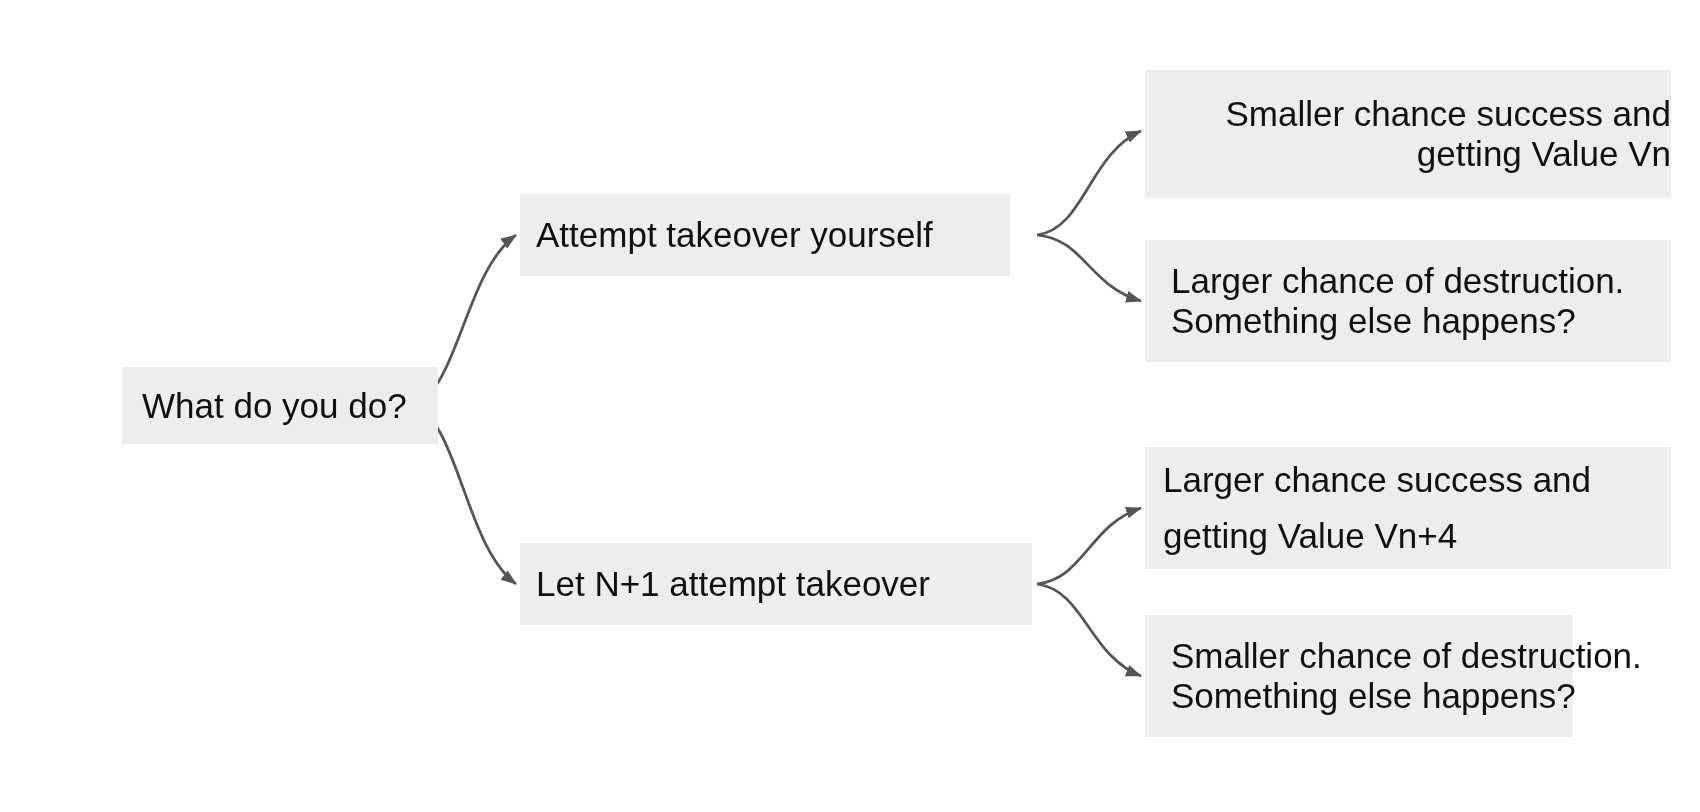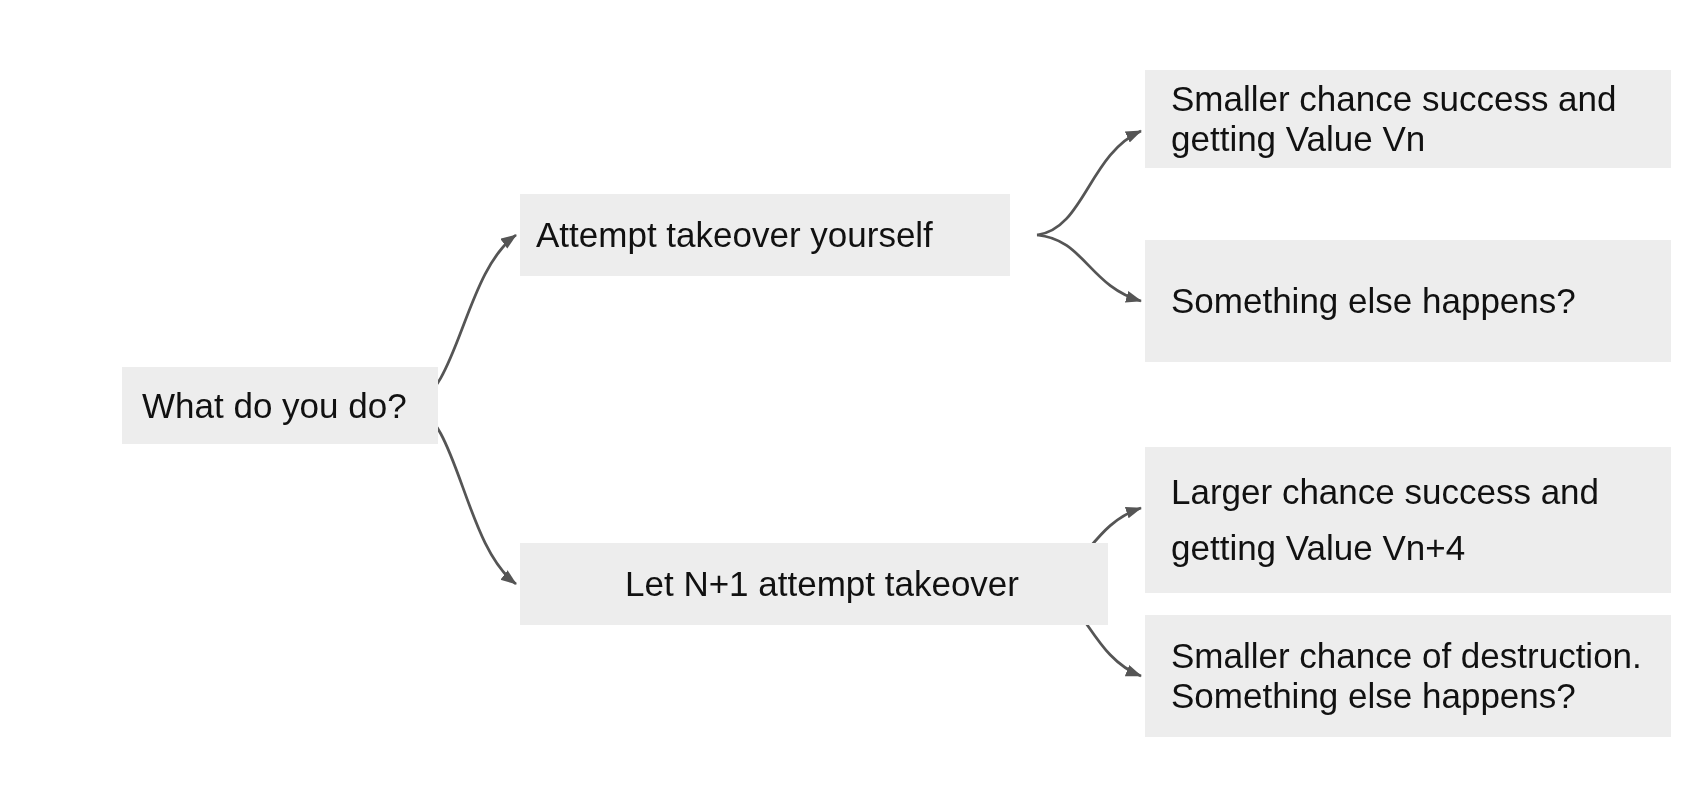--- a/index.html
+++ b/index.html
@@ -41,25 +41,25 @@
     font-size: 35px;
     line-height: 40px;
     box-sizing: border-box;
   }
   .node .line {
     display: block;
     white-space: nowrap;
   }
   .n-root   { left:  90px; top: 367px; width: 316px; height:  77px; padding-left: 20px; margin-left: 32px; }
   .n-b1     { left: 520px; top: 194px; width: 490px; height:  82px; padding-left: 16px; }
-  .n-b2     { left: 520px; top: 543px; width: 588px; height:  82px; padding-left: 16px; align-items: center; }
-  .n-l1     { left: 1145px; top:  70px; width: 526px; height: 98px; padding-left: 26px; }
+  .n-b2     { left: 520px; top: 543px; width: 512px; height:  82px; padding-left: 16px; }
+  .n-l1     { left: 1145px; top:  70px; width: 526px; height: 128px; padding-left: 26px; align-items: flex-end; }
   .n-l2     { left: 1145px; top: 240px; width: 526px; height: 122px; padding-left: 26px; }
-  .n-l3     { left: 1145px; top: 447px; width: 526px; height: 146px; padding-left: 26px; gap: 16px; }
-  .n-l4     { left: 1145px; top: 615px; width: 526px; height: 122px; padding-left: 26px; }
+  .n-l3     { left: 1145px; top: 447px; width: 526px; height: 122px; padding-left: 18px; gap: 16px; }
+  .n-l4     { left: 1145px; top: 615px; width: 428px; height: 122px; padding-left: 26px; }
 </style>
 </head>
 <body>
 
 <div class="canvas">
 
   <svg class="connectors" viewBox="0 0 1700 812" aria-hidden="true">
     <defs>
       <marker id="arrowhead" markerUnits="userSpaceOnUse" markerWidth="18" markerHeight="14" refX="15" refY="6" orient="auto">
         <path d="M0,0 L16,6 L0,12 Z"></path>
@@ -84,20 +84,21 @@
   <div class="node n-b2">
     <span class="line">Let N+1 attempt takeover</span>
   </div>
 
   <div class="node n-l1">
     <span class="line">Smaller chance success and</span>
     <span class="line">getting Value Vn</span>
   </div>
 
   <div class="node n-l2">
+    <span class="line">Larger chance of destruction.</span>
     <span class="line">Something else happens?</span>
   </div>
 
   <div class="node n-l3">
     <span class="line">Larger chance success and</span>
     <span class="line">getting Value Vn+4</span>
   </div>
 
   <div class="node n-l4">
     <span class="line">Smaller chance of destruction.</span>

